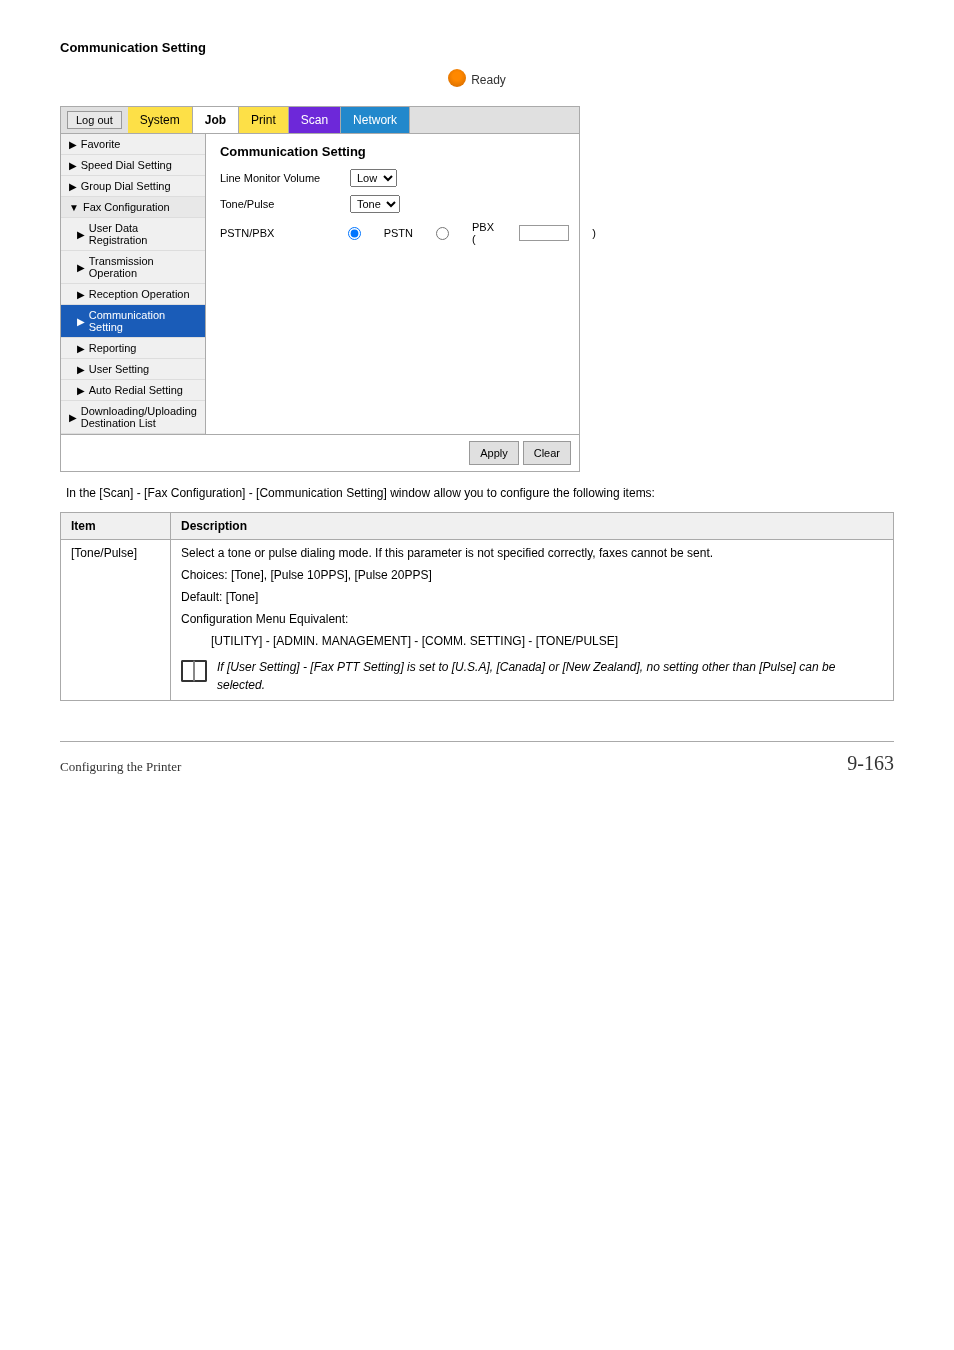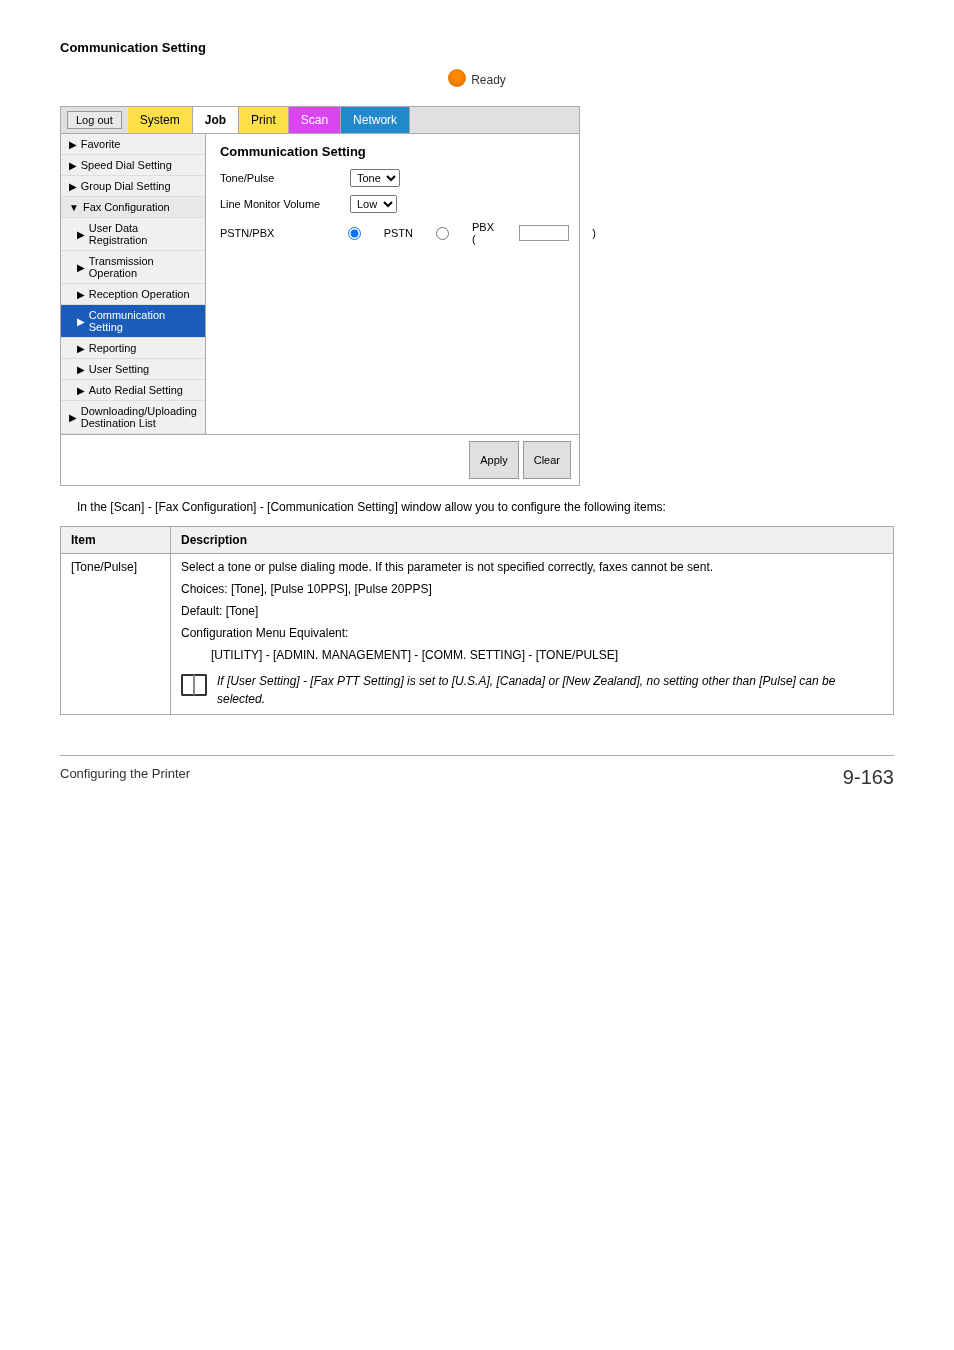--- a/index.html
+++ b/index.html
@@ -79,21 +79,21 @@
       cursor: pointer;
       background: #fde047;
     }
 
     .tab-btn.active {
       background: #fff;
       font-weight: bold;
     }
 
     .tab-btn.highlight {
-      background: #d946ef;
+      background: #6d28d9;
       color: #fff;
     }
 
     .tab-btn.highlight3 {
       background: #2288cc;
       color: #fff;
     }
 
     .ui-body {
       display: flex;
@@ -193,28 +193,28 @@
       display: flex;
       justify-content: flex-end;
       padding: 6px 8px;
       border-top: 1px solid #aaa;
       gap: 4px;
     }
 
     .action-btn {
       background: #e0e0e0;
       border: 1px solid #999;
-      padding: 12px 10px;
+      padding: 5px 10px;
       font-size: 11px;
       cursor: pointer;
     }
 
     .description-text {
       font-size: 12px;
-      margin: 12px 0 10px 17px;
+      margin: 12px 0 10px 6px;
       line-height: 1.5;
     }
 
     .info-table {
       width: 100%;
       border-collapse: collapse;
       margin-bottom: 20px;
       font-size: 12px;
     }
 
@@ -293,21 +293,22 @@
 
     .footer-divider {
       border: none;
       border-top: 1px solid #aaa;
       margin: 40px 0 10px 0;
     }
 
     .footer-row {
       display: flex;
       justify-content: space-between;
-      align-items: flex-start;
+      align-items: flex-end;
+      font-family: Liberation Serif, serif;
     }
 
     .footer-left {
       font-size: 13px;
       color: #333;
     }
 
     .footer-right {
       font-size: 20px;
       color: #333;
@@ -393,30 +394,30 @@
             <span class="arrow">▶</span>
             <span>Downloading/Uploading Destination List</span>
           </span>
         </div>
       </div>
 
       <div class="main-content">
         <div class="main-title">Communication Setting</div>
 
         <div class="form-row">
+          <span class="form-label">Line Monitor Volume</span>
+          <select class="small-select form-control">
+            <option>Low</option>
+          </select>
+        </div>
+
+        <div class="form-row">
           <span class="form-label">Tone/Pulse</span>
           <select class="small-select form-control">
             <option>Tone</option>
-          </select>
-        </div>
-
-        <div class="form-row">
-          <span class="form-label">Line Monitor Volume</span>
-          <select class="small-select form-control">
-            <option>Low</option>
           </select>
         </div>
 
         <div class="form-row">
           <span class="form-label">PSTN/PBX</span>
           <div class="radio-group form-control">
             <input type="radio" name="pstn_pbx" value="PSTN" checked="" style="">
             <span>PSTN</span>
             <input type="radio" name="pstn_pbx" value="PBX" style="">
             <span>PBX (</span>

